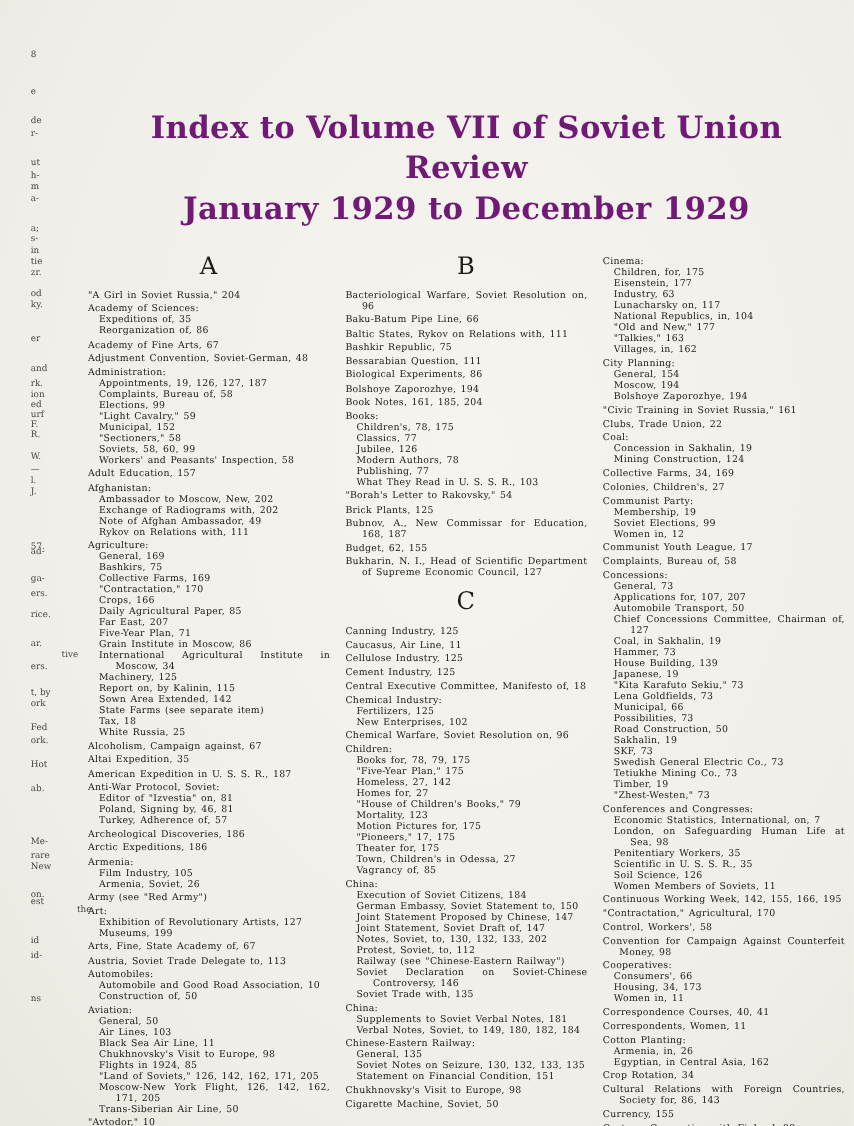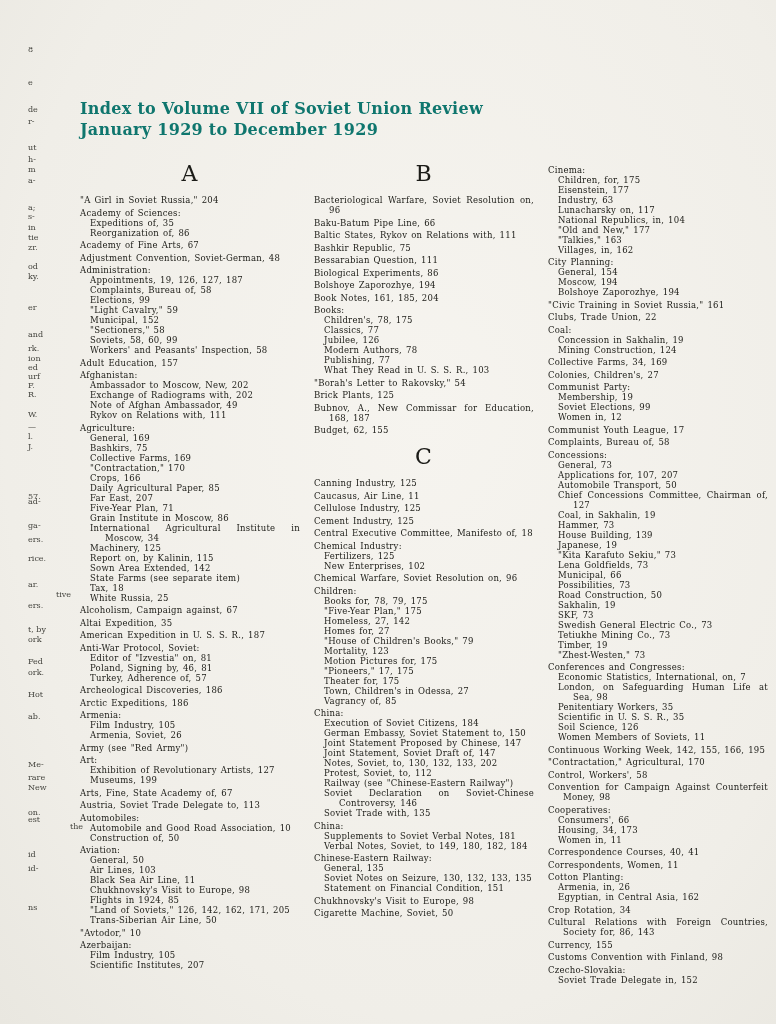--- a/index.html
+++ b/index.html
@@ -7,22 +7,22 @@
     width:776px;height:1024px;overflow:hidden;position:relative;
     background:#f2f0ea;
     background-image:radial-gradient(ellipse at 55% 40%, #f6f4ef 0%, #f0eee8 70%, #e9e7e0 100%);
     font-family:"DejaVu Serif", serif;
     color:#24241f;
   }
   .margin-strip{position:absolute;left:0;top:0;width:70px;height:1024px;}
   .frag{position:absolute;left:28px;font-size:8px;color:#44443e;white-space:nowrap;}
   .content{position:absolute;left:80px;top:98px;right:8px;}
   .title{
-    font-weight:bold;font-size:16px;line-height:1.32;
-    letter-spacing:.3px;color:#0f766e;
+    text-align:center;font-weight:bold;font-size:28px;line-height:1.32;
+    letter-spacing:.3px;color:#701a75;
   }
   .columns{display:flex;gap:14px;margin-top:22px;}
   .col{
     flex:1;font-size:8.5px;line-height:10px;letter-spacing:.25px;word-spacing:1px;
     text-align:justify;color:#21211c;
   }
   .letter{
     text-align:center;font-size:22px;line-height:24px;font-weight:400;
     letter-spacing:1px;margin:10px 0 9px;color:#1c1c18;
   }
@@ -153,20 +153,21 @@
         <div class="main">Automobiles:</div>
         <div class="sub">Automobile and Good Road Association, 10</div>
         <div class="sub">Construction of, 50</div>
         <div class="main">Aviation:</div>
         <div class="sub">General, 50</div>
         <div class="sub">Air Lines, 103</div>
         <div class="sub">Black Sea Air Line, 11</div>
         <div class="sub">Chukhnovsky's Visit to Europe, 98</div>
         <div class="sub">Flights in 1924, 85</div>
         <div class="sub">"Land of Soviets," 126, 142, 162, 171, 205</div>
+        <div class="sub">Moscow-New York Flight, 126, 142, 162, 171, 205</div>
         <div class="sub">Trans-Siberian Air Line, 50</div>
         <div class="main">"Avtodor," 10</div>
         <div class="main">Azerbaijan:</div>
         <div class="sub">Film Industry, 105</div>
         <div class="sub">Scientific Institutes, 207</div>
       </div>
       <div class="col">
         <div class="letter">B</div>
         <div class="main">Bacteriological Warfare, Soviet Resolution on, 96</div>
         <div class="main">Baku-Batum Pipe Line, 66</div>
@@ -180,20 +181,21 @@
         <div class="sub">Children's, 78, 175</div>
         <div class="sub">Classics, 77</div>
         <div class="sub">Jubilee, 126</div>
         <div class="sub">Modern Authors, 78</div>
         <div class="sub">Publishing, 77</div>
         <div class="sub">What They Read in U. S. S. R., 103</div>
         <div class="main">"Borah's Letter to Rakovsky," 54</div>
         <div class="main">Brick Plants, 125</div>
         <div class="main">Bubnov, A., New Commissar for Education, 168, 187</div>
         <div class="main">Budget, 62, 155</div>
+        <div class="main">Bukharin, N. I., Head of Scientific Department of Supreme Economic Council, 127</div>
         <div class="letter">C</div>
         <div class="main">Canning Industry, 125</div>
         <div class="main">Caucasus, Air Line, 11</div>
         <div class="main">Cellulose Industry, 125</div>
         <div class="main">Cement Industry, 125</div>
         <div class="main">Central Executive Committee, Manifesto of, 18</div>
         <div class="main">Chemical Industry:</div>
         <div class="sub">Fertilizers, 125</div>
         <div class="sub">New Enterprises, 102</div>
         <div class="main">Chemical Warfare, Soviet Resolution on, 96</div>

